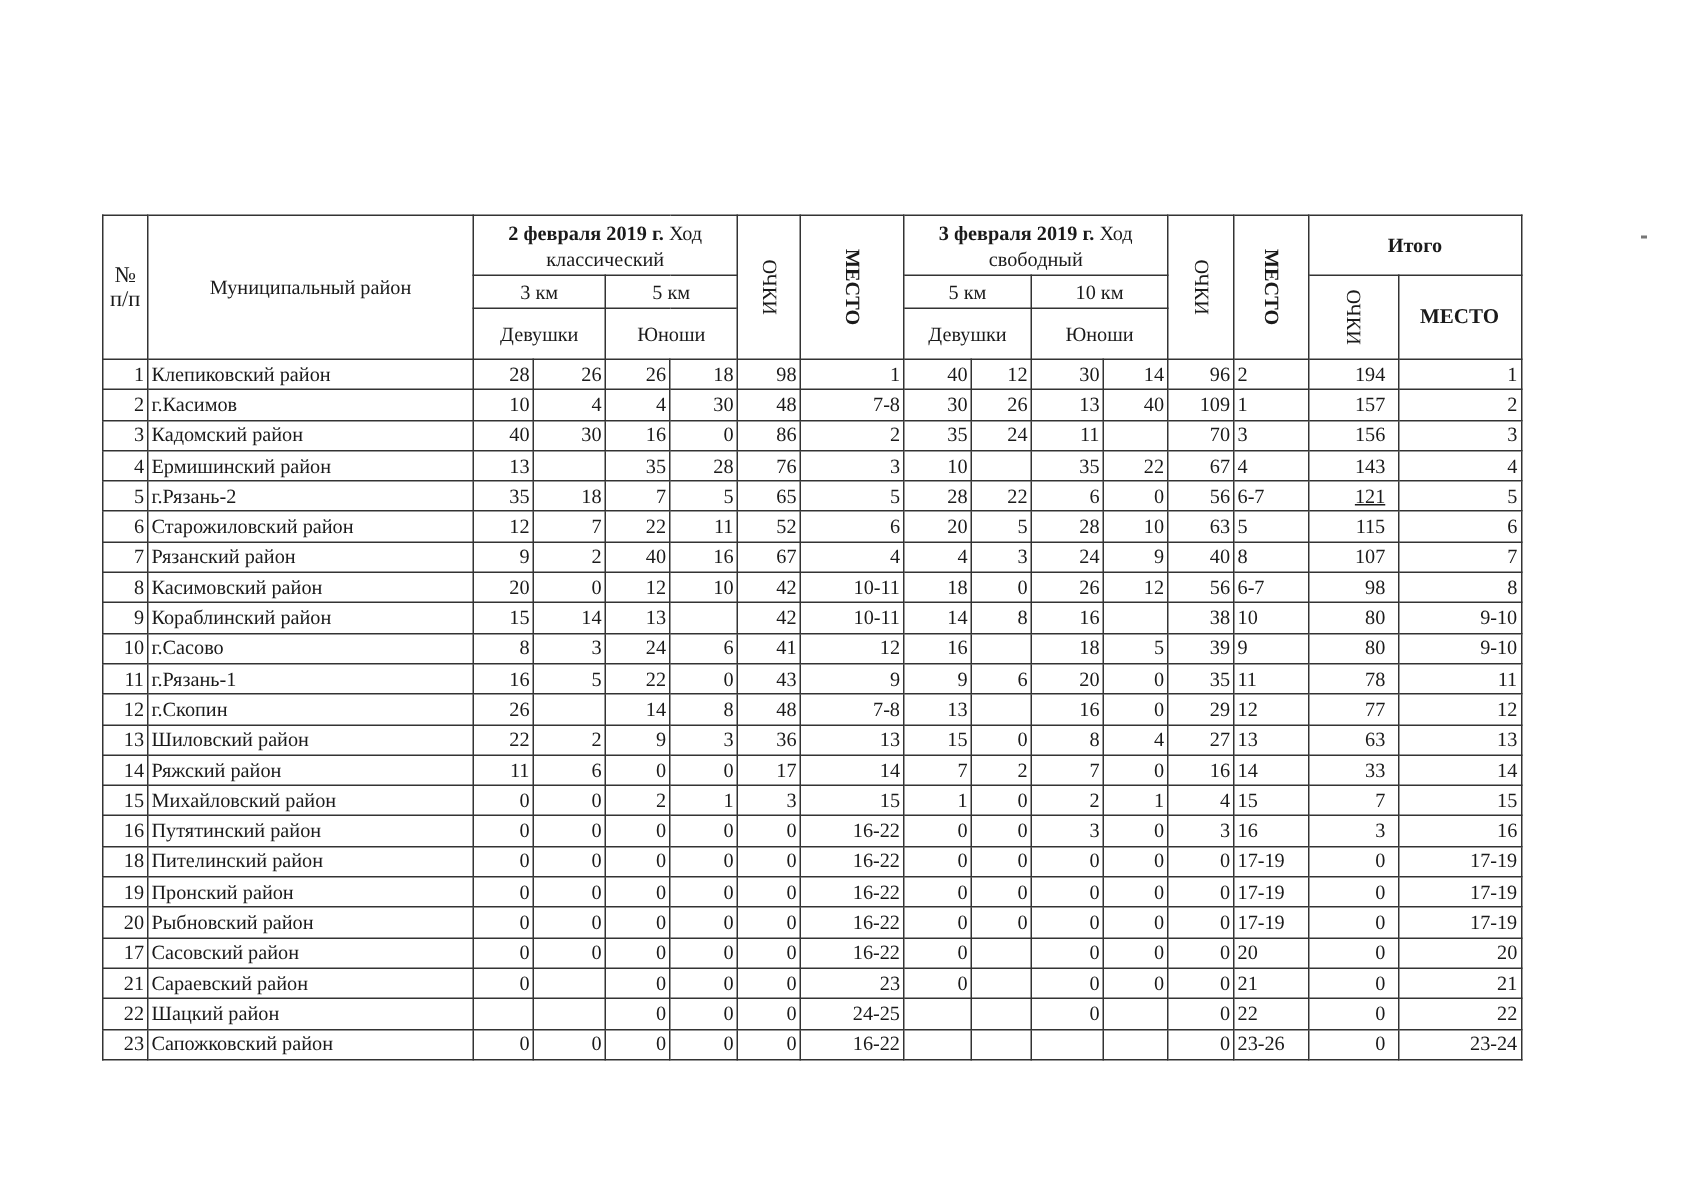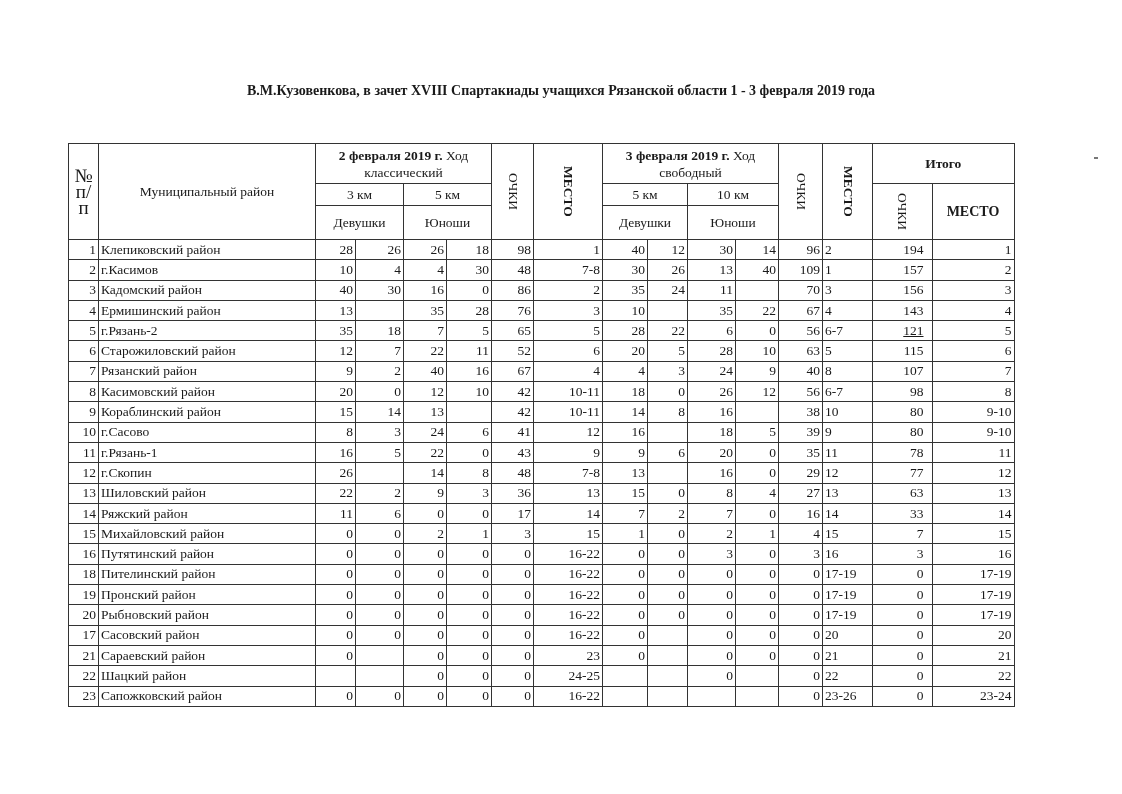--- a/index.html
+++ b/index.html
@@ -21,21 +21,20 @@
   .num { text-align:right; }
   .left { text-align:left; }
   .idx { text-align:right; padding-right:2px; }
   .pleft { text-align:left; padding-left:2px; }
   .mark { position:absolute; left:1094px; top:157px; width:4px; height:2px; background:#777; }
 </style>
 </head>
 <body>
 
 <div class="titles">
-  <div class="t3">В.М.Кузовенкова, в зачет XVIII Спартакиады учащихся Рязанской области  1 - 3 февраля 2019 года</div>
 </div>
 
 <div class="mark"></div>
 
 <table>
   <colgroup>
     <col style="width:30px">
       <col style="width:217px">
     <col style="width:40px">
       <col style="width:48px">
@@ -47,21 +46,21 @@
       <col style="width:40px">
       <col style="width:48px">
       <col style="width:43px">
     <col style="width:44px">
       <col style="width:50px">
     <col style="width:46px">
       <col style="width:82px">
   </colgroup>
   <thead>
     <tr style="height:40px">
-      <th rowspan="3" style="line-height:16px; white-space:normal; font-size:19px;"><span>№ п/п</span></th>
+      <th rowspan="3" style="line-height:16px; white-space:normal; font-size:15px;"><span>№ п/п</span></th>
       <th rowspan="3">Муниципальный район</th>
       <th colspan="4" class="hdr-date"><b>2 февраля 2019 г.</b> <span>Ход классический</span></th>
       <th rowspan="3">
           <div class="vert">ОЧКИ</div>
         </th>
       <th rowspan="3">
           <div class="vert bold">МЕСТО</div>
         </th>
       <th colspan="4" class="hdr-date"><b>3 февраля 2019 г.</b> <span>Ход свободный</span></th>
       <th rowspan="3">

